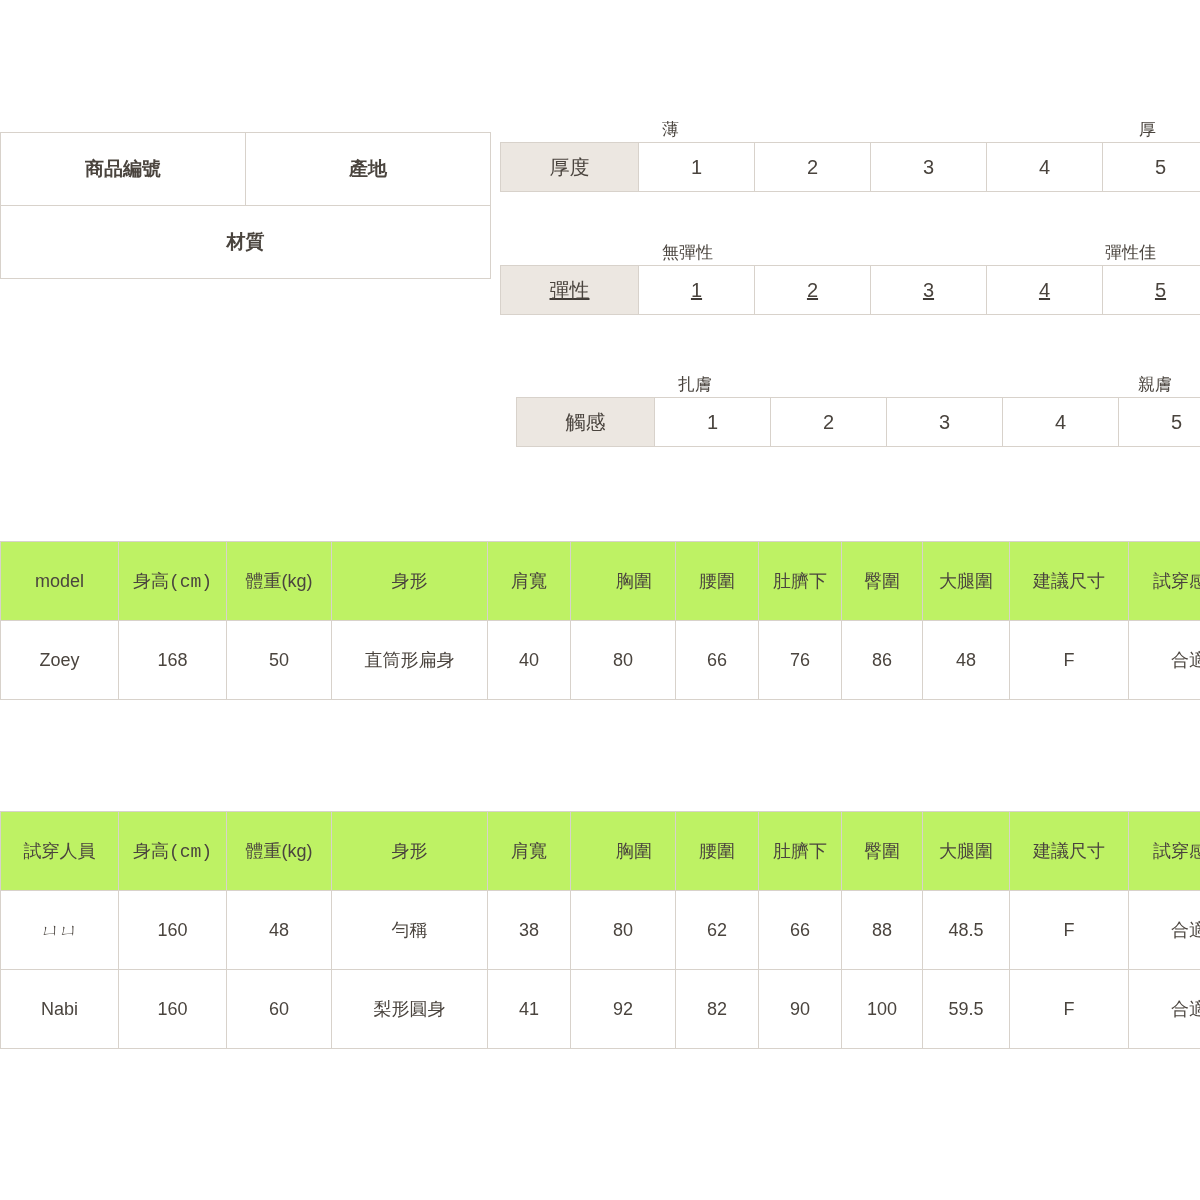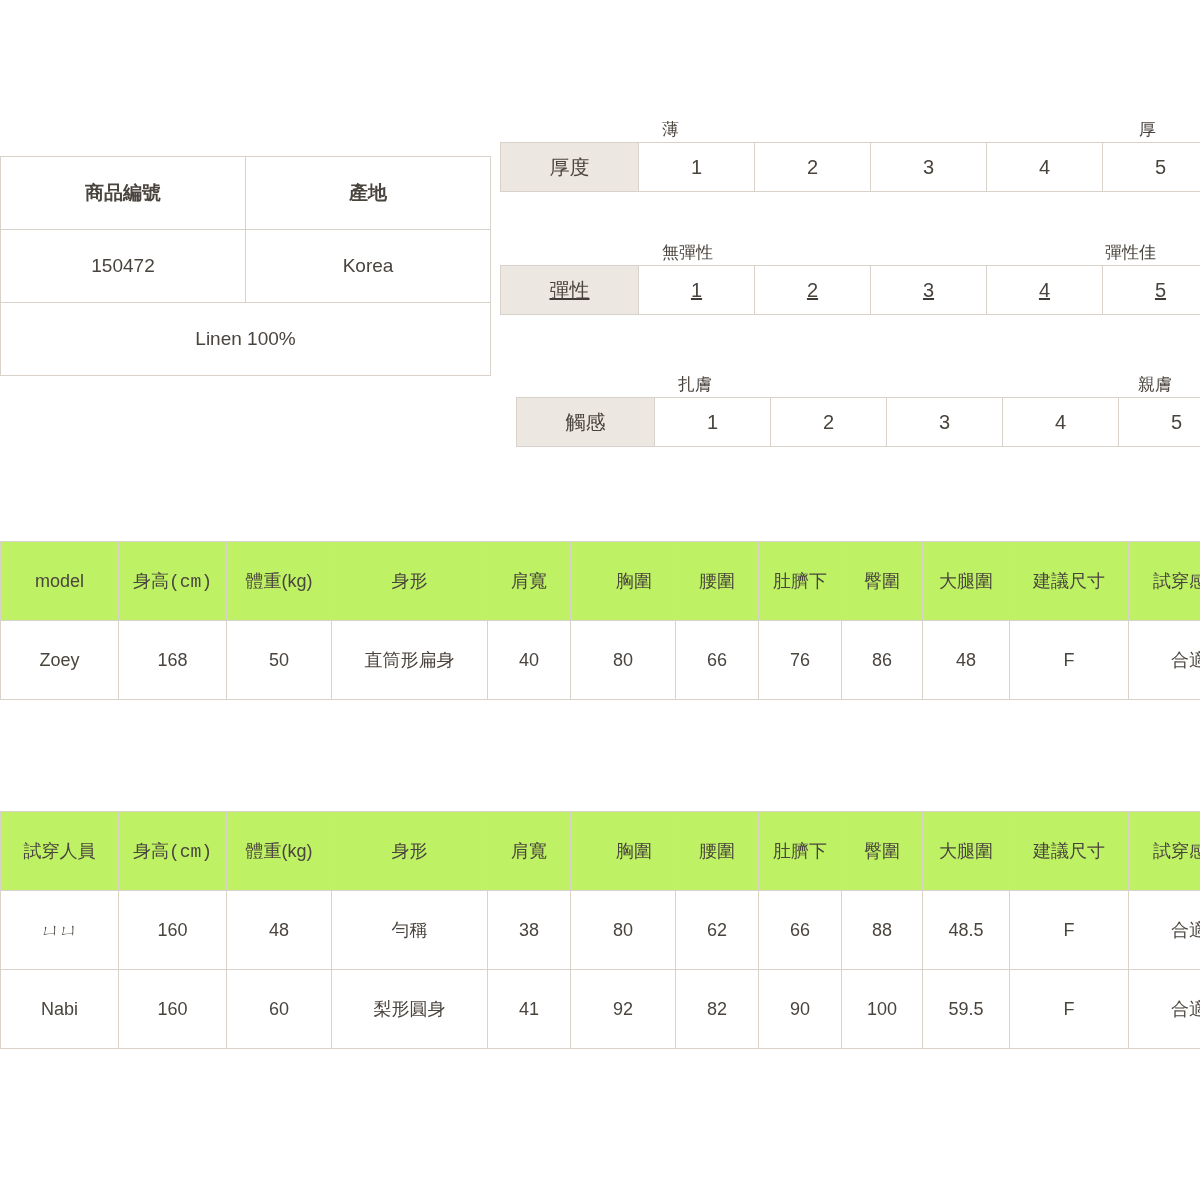--- a/index.html
+++ b/index.html
@@ -30,21 +30,21 @@
     background: #ffffff;
   }
   .hd {
     background: #ece7e1;
   }
 
   
   #product-info {
     position: absolute;
     left: 0px;
-    top: 156px;
+    top: 132px;
     width: 484px;
   }
   #product-info td {
     height: 70px;
     font-size: 19px;
   }
   #product-info .hd {
     font-size: 19px;
     font-weight: bold;
   }
@@ -126,25 +126,21 @@
 </head>
 <body>
 
 <table class="tbl" id="product-info">
   <tbody>
     <tr>
       <td class="hd" style="width:242px">商品編號</td>
       <td class="hd" style="width:242px">產地</td>
     </tr>
     <tr>
-      <td class="val">150472</td>
-      <td class="val">Korea</td>
-    </tr>
-    <tr>
-      <td class="val" colspan="2">Linen 100%</td>
+      <td class="hd" colspan="2">材質</td>
     </tr>
   </tbody>
 </table>
 
 <div class="rating-block" id="rate-thickness">
   <div class="rating-labels">
     <span class="lo">薄</span>
     <span class="hi">厚</span>
   </div>
   <table class="tbl rating-table">

